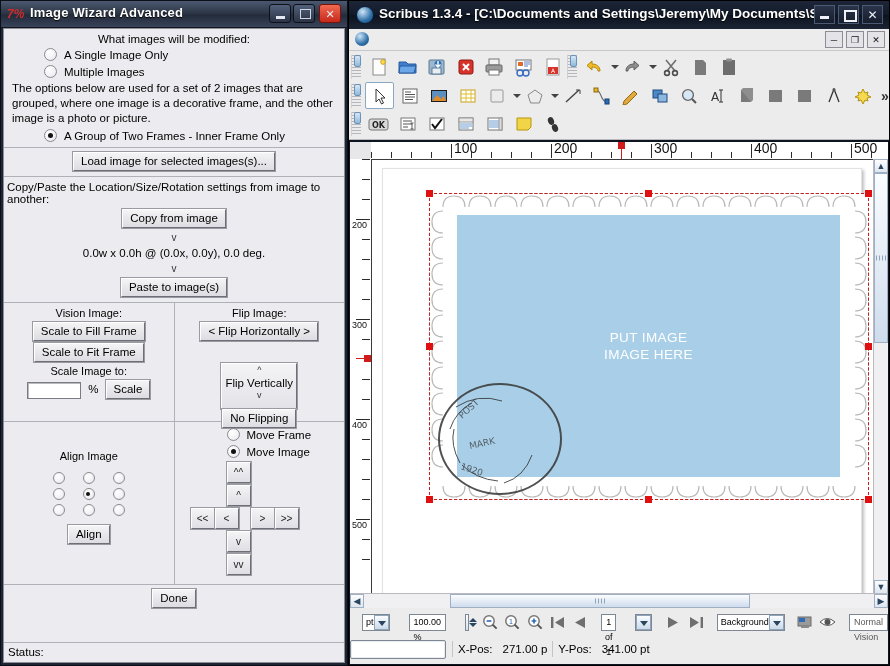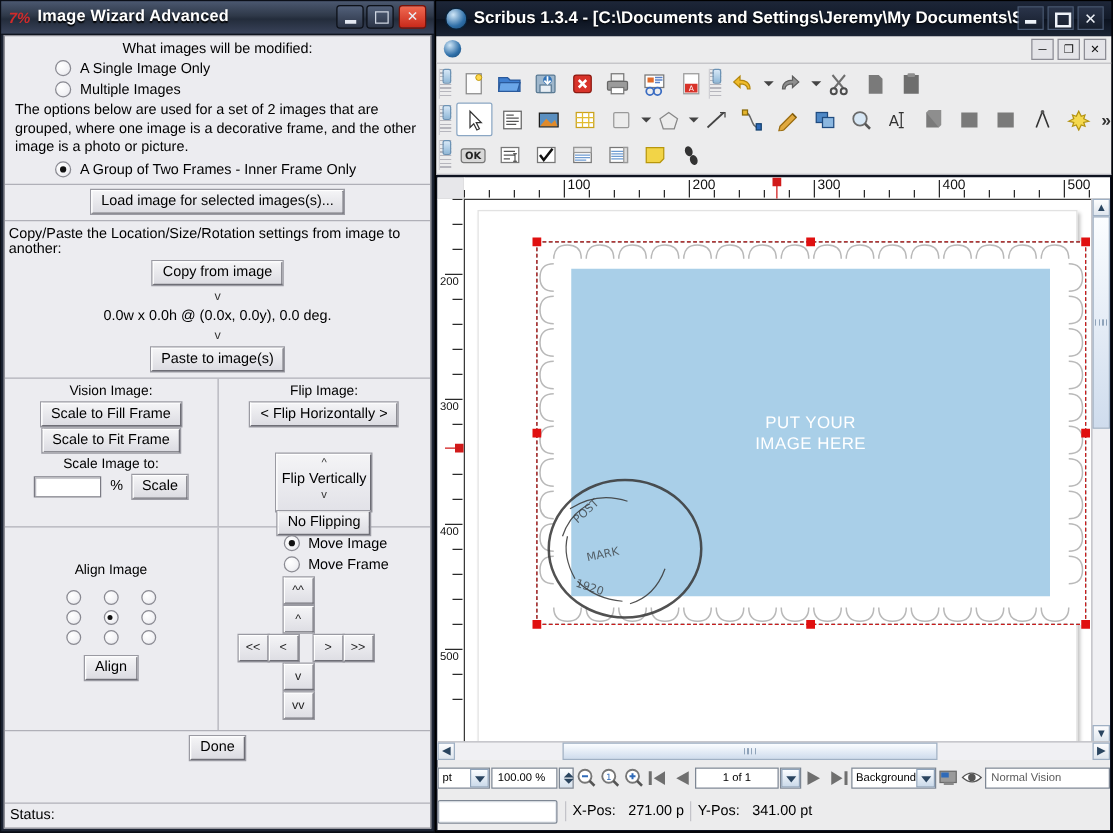--- a/index.html
+++ b/index.html
@@ -120,21 +120,21 @@
 
   
   .canvaswrap{position:absolute;left:1px;right:1px;top:141px;bottom:57px;background:#fff;}
   .corner{position:absolute;left:0;top:0;width:21px;height:17px;background:#e7e7ea;
       border-right:1px solid #9a9aa0;border-bottom:1px solid #9a9aa0;}
   .hruler{position:absolute;left:21px;right:0;top:0;height:17px;background:#fff;
       border-bottom:1px solid #3a3a3a;overflow:hidden;}
   .vruler{position:absolute;left:0;top:17px;bottom:0;width:21px;background:#fff;
       border-right:1px solid #3a3a3a;overflow:hidden;}
   .tick{position:absolute;background:#2a2a2a;}
-  .rlabel{position:absolute;font-size:11px;color:#111;line-height:9px;}
+  .rlabel{position:absolute;font-size:14px;color:#111;line-height:9px;}
   .vlabel{position:absolute;font-size:9px;color:#111;width:9px;line-height:8.5px;text-align:left;}
   .canvas{position:absolute;left:22px;top:18px;right:14px;bottom:14px;background:#fff;overflow:hidden;}
 
   .page{position:absolute;left:10px;top:8px;width:478px;height:435px;background:#fff;
       box-shadow:2px 2px 3px rgba(0,0,0,.25);border:1px solid #e2e2e2;}
   .stamp{position:absolute;left:46px;top:24px;width:440px;height:307px;}
   .selbox{position:absolute;left:46px;top:24px;width:440px;height:307px;
       border:1px dashed #1f6f6f;box-sizing:border-box;}
   .selbox:before{content:"";position:absolute;left:-1px;top:-1px;right:-1px;bottom:-1px;
       border:1px dashed #d11a1a;}
@@ -153,21 +153,21 @@
       border:1px solid #9fb0c4;box-sizing:border-box;}
   .sbarrow i{position:absolute;left:50%;top:50%;transform:translate(-50%,-50%);
       font-style:normal;font-size:9px;color:#2a4560;line-height:1;}
   .sbthumb{position:absolute;background:linear-gradient(to bottom,#fbfdff,#cfdced);
       border:1px solid #9fb0c4;box-sizing:border-box;}
   .sbthumb:after{content:"";position:absolute;left:50%;top:50%;transform:translate(-50%,-50%);
       width:10px;height:5px;
       background:repeating-linear-gradient(to right,#8fa3ba 0,#8fa3ba 1px,transparent 1px,transparent 3px);}
 
   .statusarea{position:absolute;left:1px;right:1px;bottom:1px;height:56px;background:#ececed;}
-  .sbrow{display:flex;align-items:center;height:28px;padding-left:0;gap:1px;}
+  .sbrow{display:flex;align-items:center;height:28px;padding-left:12px;gap:19px;}
   .scombo{height:17px;background:#fff;border:1px solid #7e8794;display:flex;align-items:center;
       box-sizing:border-box;font-size:9px;padding-left:3px;}
   .scombo .ar{width:15px;height:15px;margin-left:auto;background:linear-gradient(to bottom,#fbfdff,#cbdaea);
       border:1px solid #8fa3ba;box-sizing:border-box;position:relative;}
   .scombo .ar:after{content:"";position:absolute;left:3px;top:5px;border-left:4px solid transparent;
       border-right:4px solid transparent;border-top:5px solid #2a4560;}
   .spin{width:13px;height:17px;border:1px solid #7e8794;background:linear-gradient(to bottom,#fbfdff,#d7e2ee);
       box-sizing:border-box;position:relative;}
   .spin:before,.spin:after{content:"";position:absolute;left:2.5px;border-left:4px solid transparent;
       border-right:4px solid transparent;}
@@ -285,26 +285,26 @@
                 <span class="radio sm"></span>
                 <span class="radio sm"></span>
               </div>
             </div>
           </div>
           <div class="ctr" style="margin-top:5px;"><span class="btn">Align</span></div>
         </div>
 
         <div class="col" style="padding:4px 0 6px;">
           <div class="radio-row" style="padding-left:52px;">
+            <span class="radio"></span>
+            <span>Move Frame</span>
+          </div>
+          <div class="radio-row" style="padding-left:52px;">
             <span class="radio on"></span>
             <span>Move Image</span>
-          </div>
-          <div class="radio-row" style="padding-left:52px;">
-            <span class="radio"></span>
-            <span>Move Frame</span>
           </div>
           <div class="pad">
             <span class="pbtn" style="left:52px;top:2px;">^^</span>
             <span class="pbtn" style="left:52px;top:25px;">^</span>
             <span class="pbtn" style="left:16px;top:48px;">&lt;&lt;</span>
             <span class="pbtn" style="left:40px;top:48px;">&lt;</span>
             <span class="pbtn" style="left:76px;top:48px;">&gt;</span>
             <span class="pbtn" style="left:100px;top:48px;">&gt;&gt;</span>
             <span class="pbtn" style="left:52px;top:71px;">v</span>
             <span class="pbtn" style="left:52px;top:94px;">vv</span>
@@ -723,21 +723,21 @@
                 <path d="M426,122 q11,0 11,11 q0,11 -11,11"></path>
                 <path d="M426,148 q11,0 11,11 q0,11 -11,11"></path>
                 <path d="M426,174 q11,0 11,11 q0,11 -11,11"></path>
                 <path d="M426,200 q11,0 11,11 q0,11 -11,11"></path>
                 <path d="M426,226 q11,0 11,11 q0,11 -11,11"></path>
                 <path d="M426,252 q11,0 11,11 q0,11 -11,11"></path>
               </g>
             </svg>
             <div class="imgarea">
               <div class="imgtext">
-                <div>PUT YOUR</div>
+                <div>PUT IMAGE</div>
                 <div>IMAGE HERE</div>
               </div>
             </div>
             <div class="postmark">
               <svg width="116" height="104" style="position:absolute;left:0;top:0;">
                 <g stroke="#3a3a3a" fill="none" stroke-width="1">
                   <path d="M16,22 q22,-14 46,-6"></path>
                     <path d="M10,44 q6,-18 22,-26"></path>
                   <path d="M20,78 q-10,-18 -6,-34"></path>
                     <path d="M58,96 q-22,-2 -36,-16"></path>

